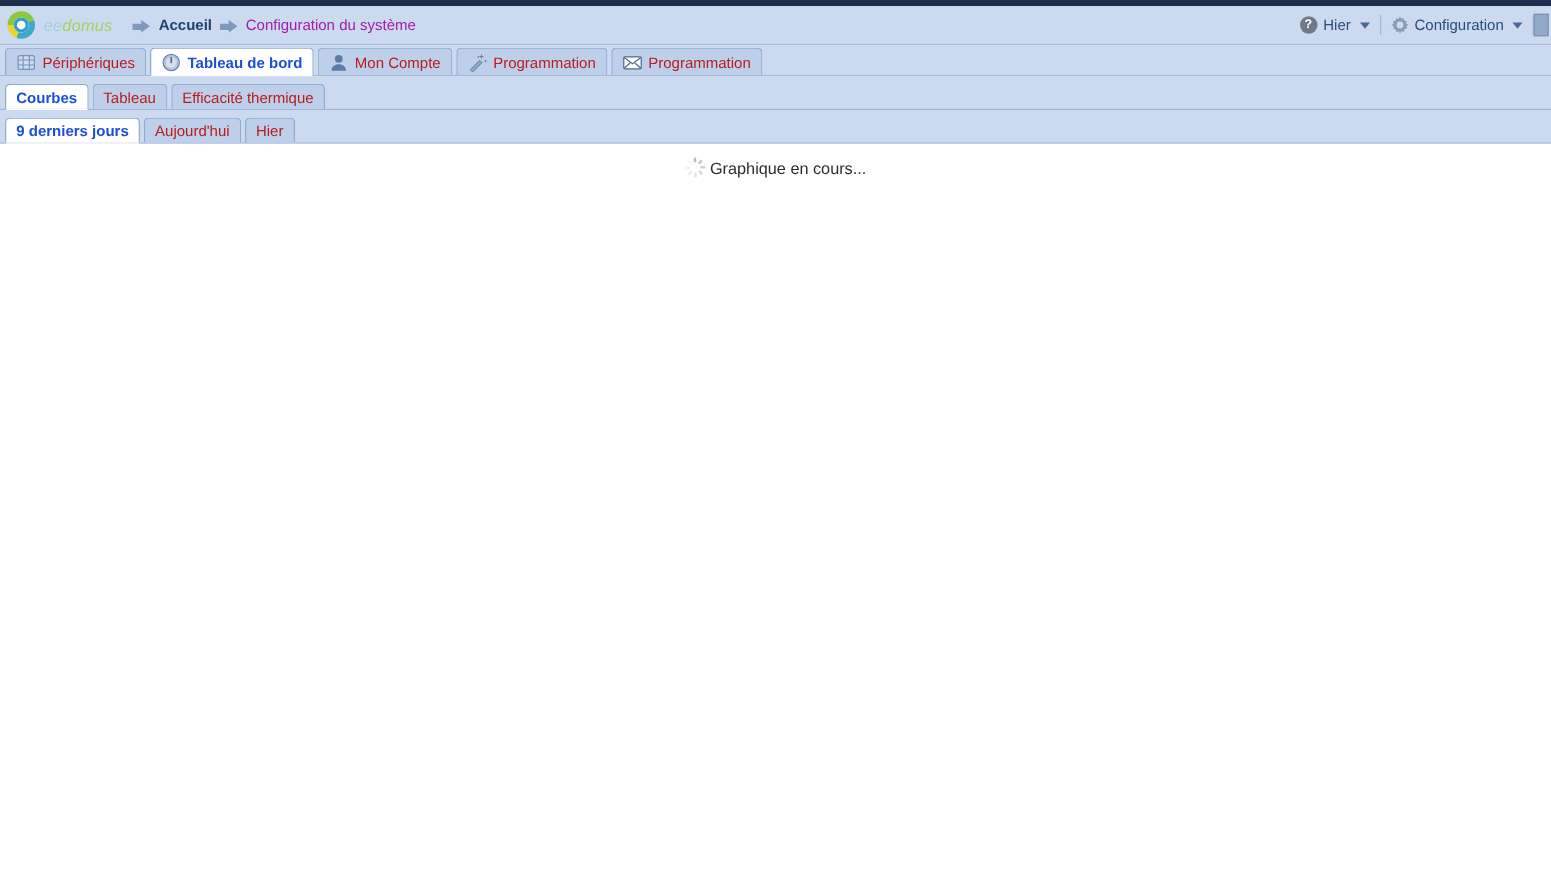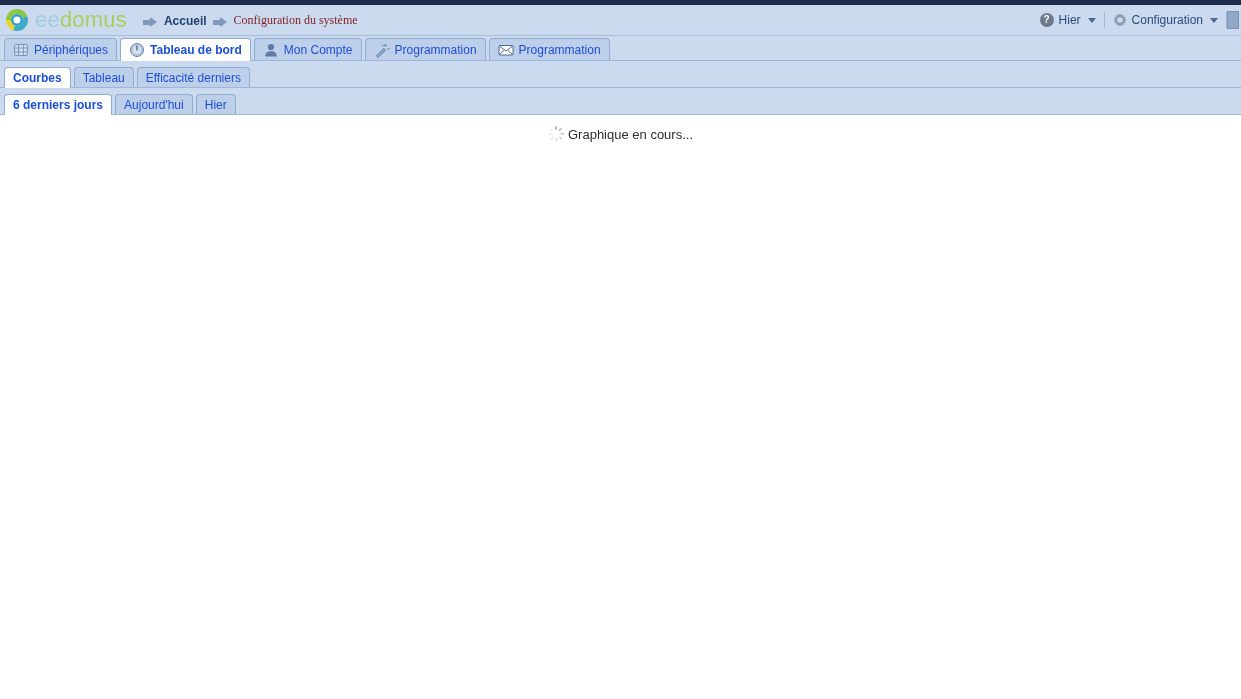--- a/index.html
+++ b/index.html
@@ -54,23 +54,24 @@
     left: 5px;
     top: 5px;
     width: 12px;
     height: 12px;
     border-radius: 50%;
     background: #ffffff;
     box-shadow: inset 0 0 0 2.5px #2e9fd0;
   }
   .brand-text {
     margin-left: 7px;
-    font-size: 22px;
+    font-size: 13px;
     letter-spacing: 0.2px;
     white-space: nowrap;
+    font-style: italic;
   }
   .brand-ee { color: #a7cde0; }
   .brand-domus { color: #a9cf5c; }
 
   .breadcrumb {
     display: flex;
     align-items: flex-end;
     gap: 6px;
     font-size: 12px;
   }
@@ -91,21 +92,21 @@
   .arrow-icon::after {
     content: "";
     position: absolute;
     left: 7px; top: 0;
     width: 0; height: 0;
     border-top: 5.5px solid transparent;
     border-bottom: 5.5px solid transparent;
     border-left: 7px solid #7f98bb;
   }
   .crumb-strong { font-weight: bold; color: #21416e; }
-  .crumb-normal { color: #7f1d1d; font-family: Liberation Serif, serif; }
+  .crumb-normal { color: #a21caf; }
 
   .header-right {
     position: absolute;
     right: 0;
     top: 0;
     height: 30px;
     display: flex;
     align-items: center;
     gap: 0px;
     padding-right: 2px;
@@ -172,21 +173,21 @@
     display: flex;
     align-items: center;
     gap: 5px;
     height: 19px;
     padding: 0 8px;
     margin-right: 3px;
     background: #bed0e9;
     border: 1px solid #8fadd2;
     border-bottom: none;
     border-radius: 4px 4px 0 0;
-    color: #1d4ed8;
+    color: #b91c1c;
     font-size: 12px;
     white-space: nowrap;
     position: relative;
     box-sizing: content-box;
   }
   .tabrow-l1 .tab { height: 21px; }
   .tab.active {
     background: #ffffff;
     color: #1d4ed8;
     font-weight: bold;
@@ -338,27 +339,27 @@
 </div>
 
 <div class="tabrow tabrow-l2">
   <div class="tab active">
     <span>Courbes</span>
   </div>
   <div class="tab">
     <span>Tableau</span>
   </div>
   <div class="tab">
-    <span>Efficacité derniers</span>
+    <span>Efficacité thermique</span>
   </div>
 </div>
 
 <div class="tabrow tabrow-l3">
   <div class="tab active">
-    <span>6 derniers jours</span>
+    <span>9 derniers jours</span>
   </div>
   <div class="tab">
     <span>Aujourd'hui</span>
   </div>
   <div class="tab">
     <span>Hier</span>
   </div>
 </div>
 
 <div class="content">

